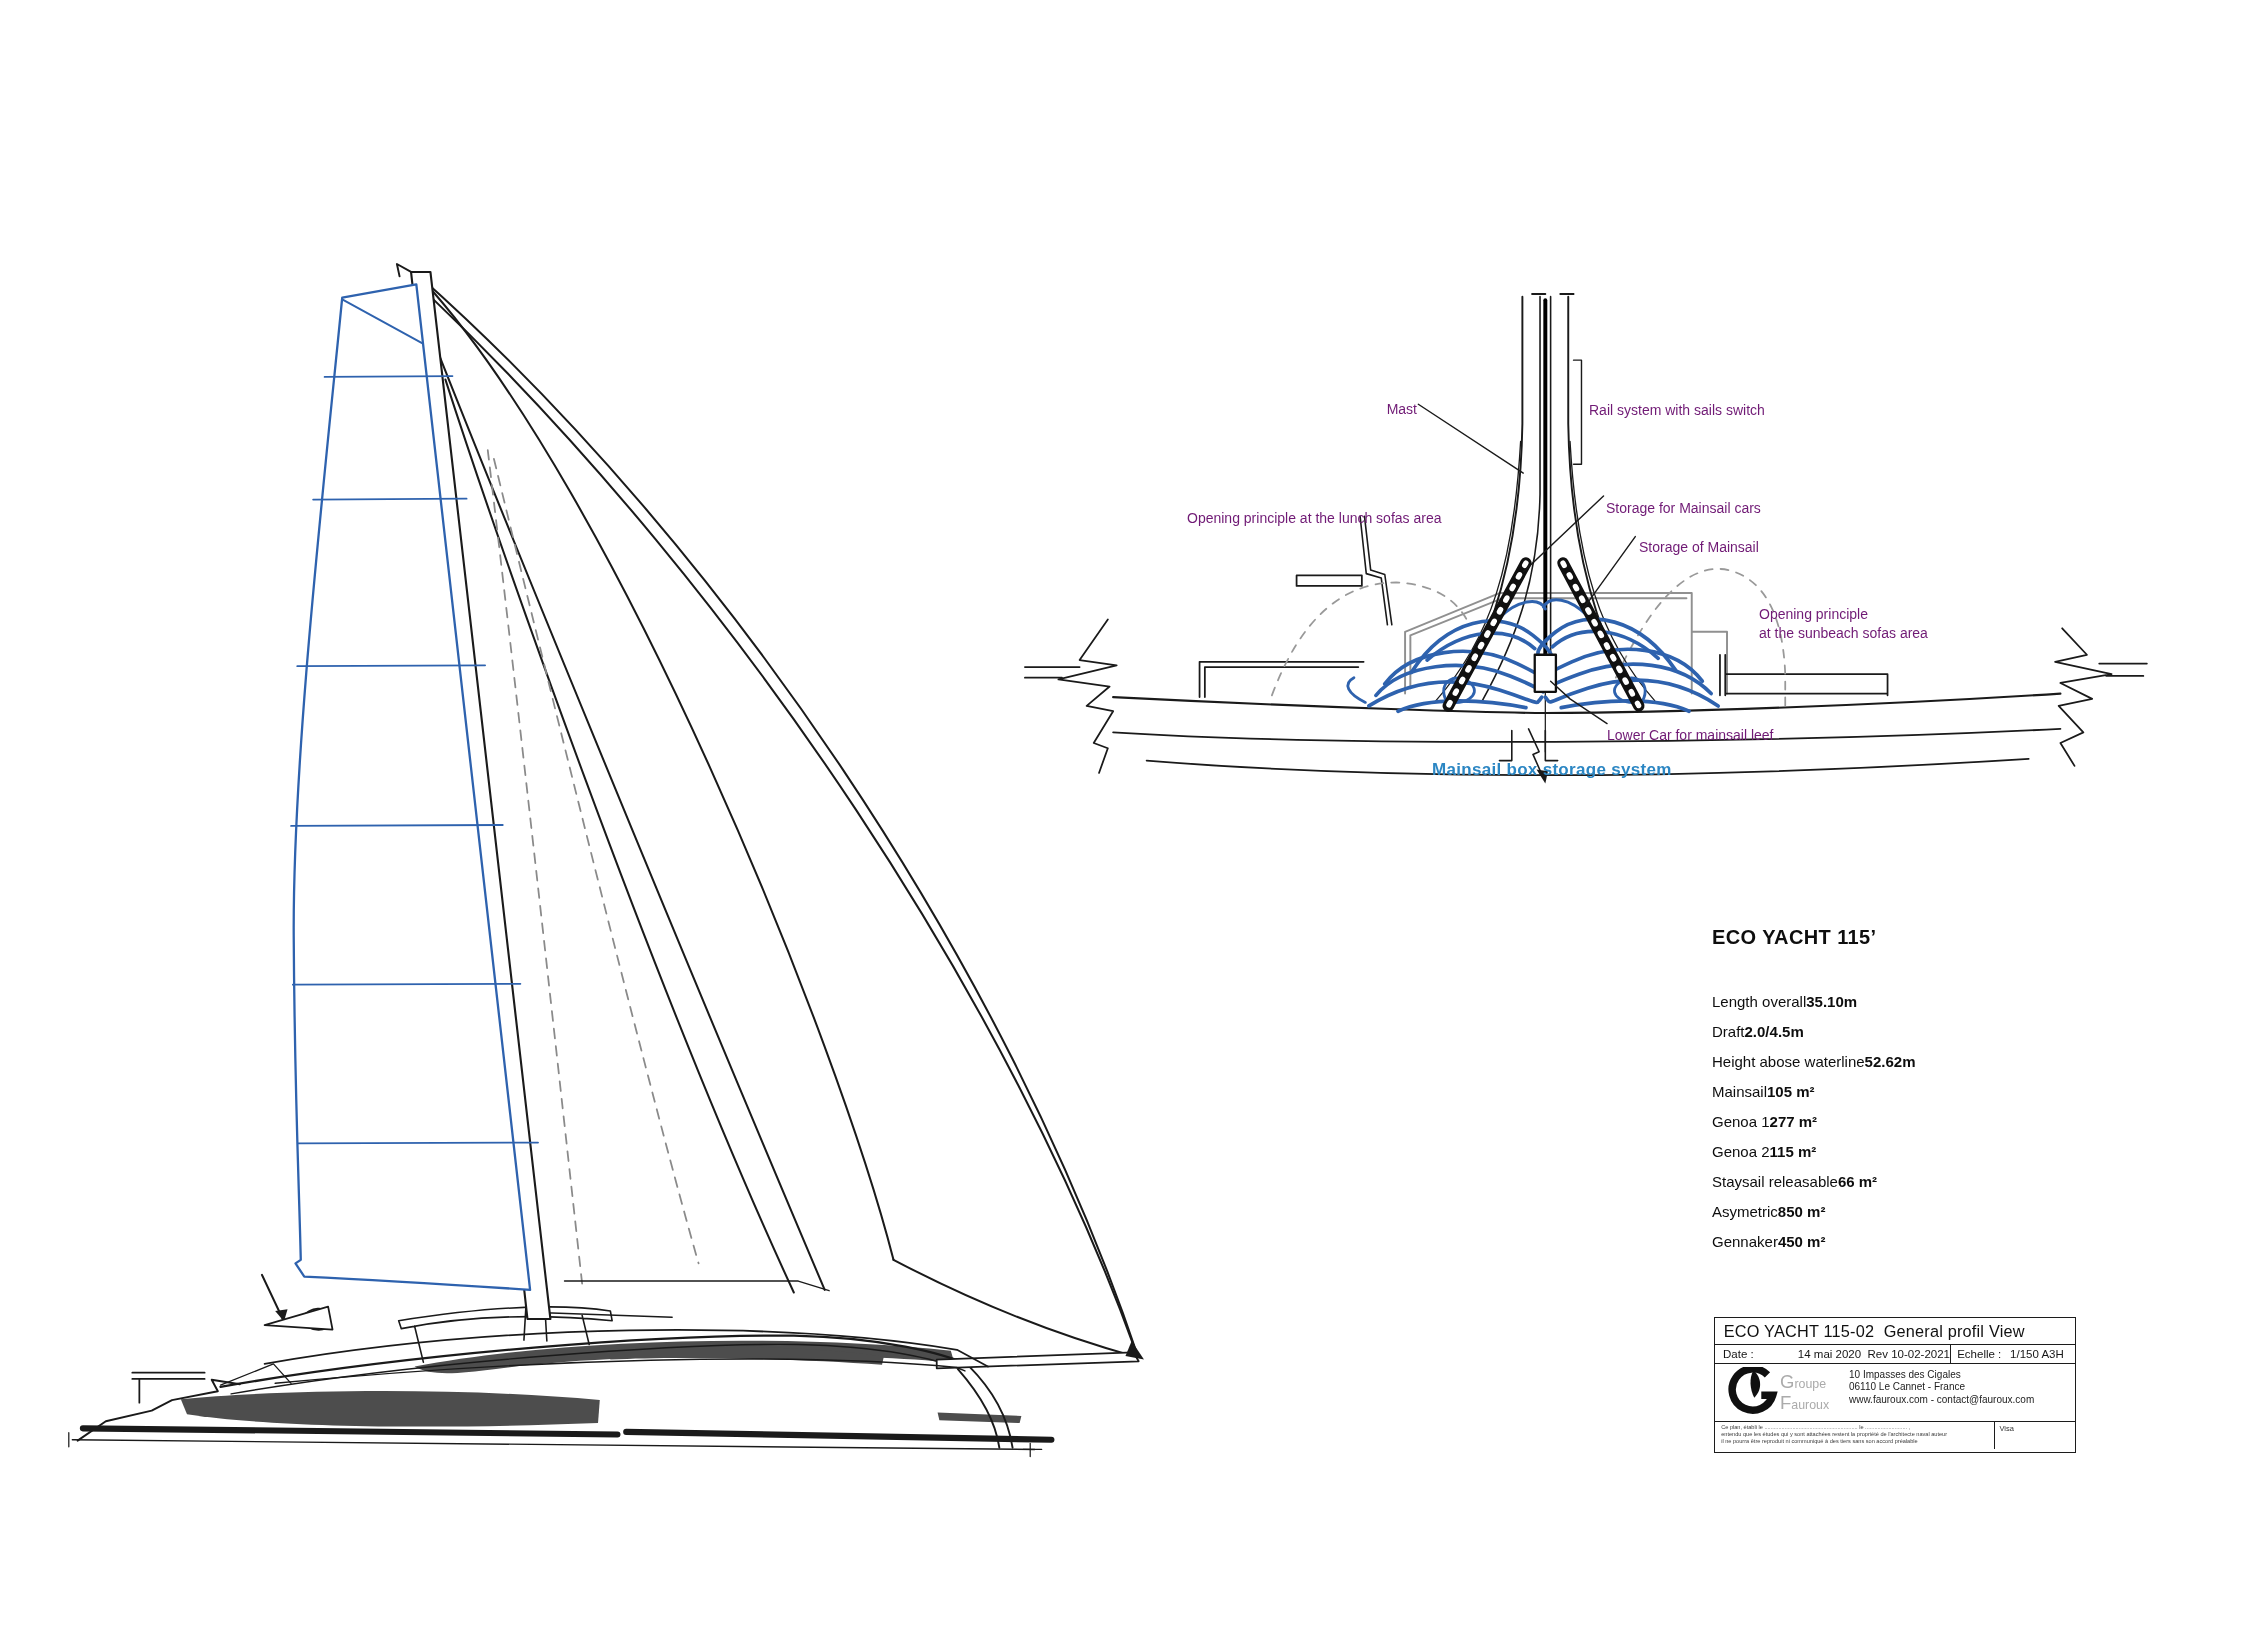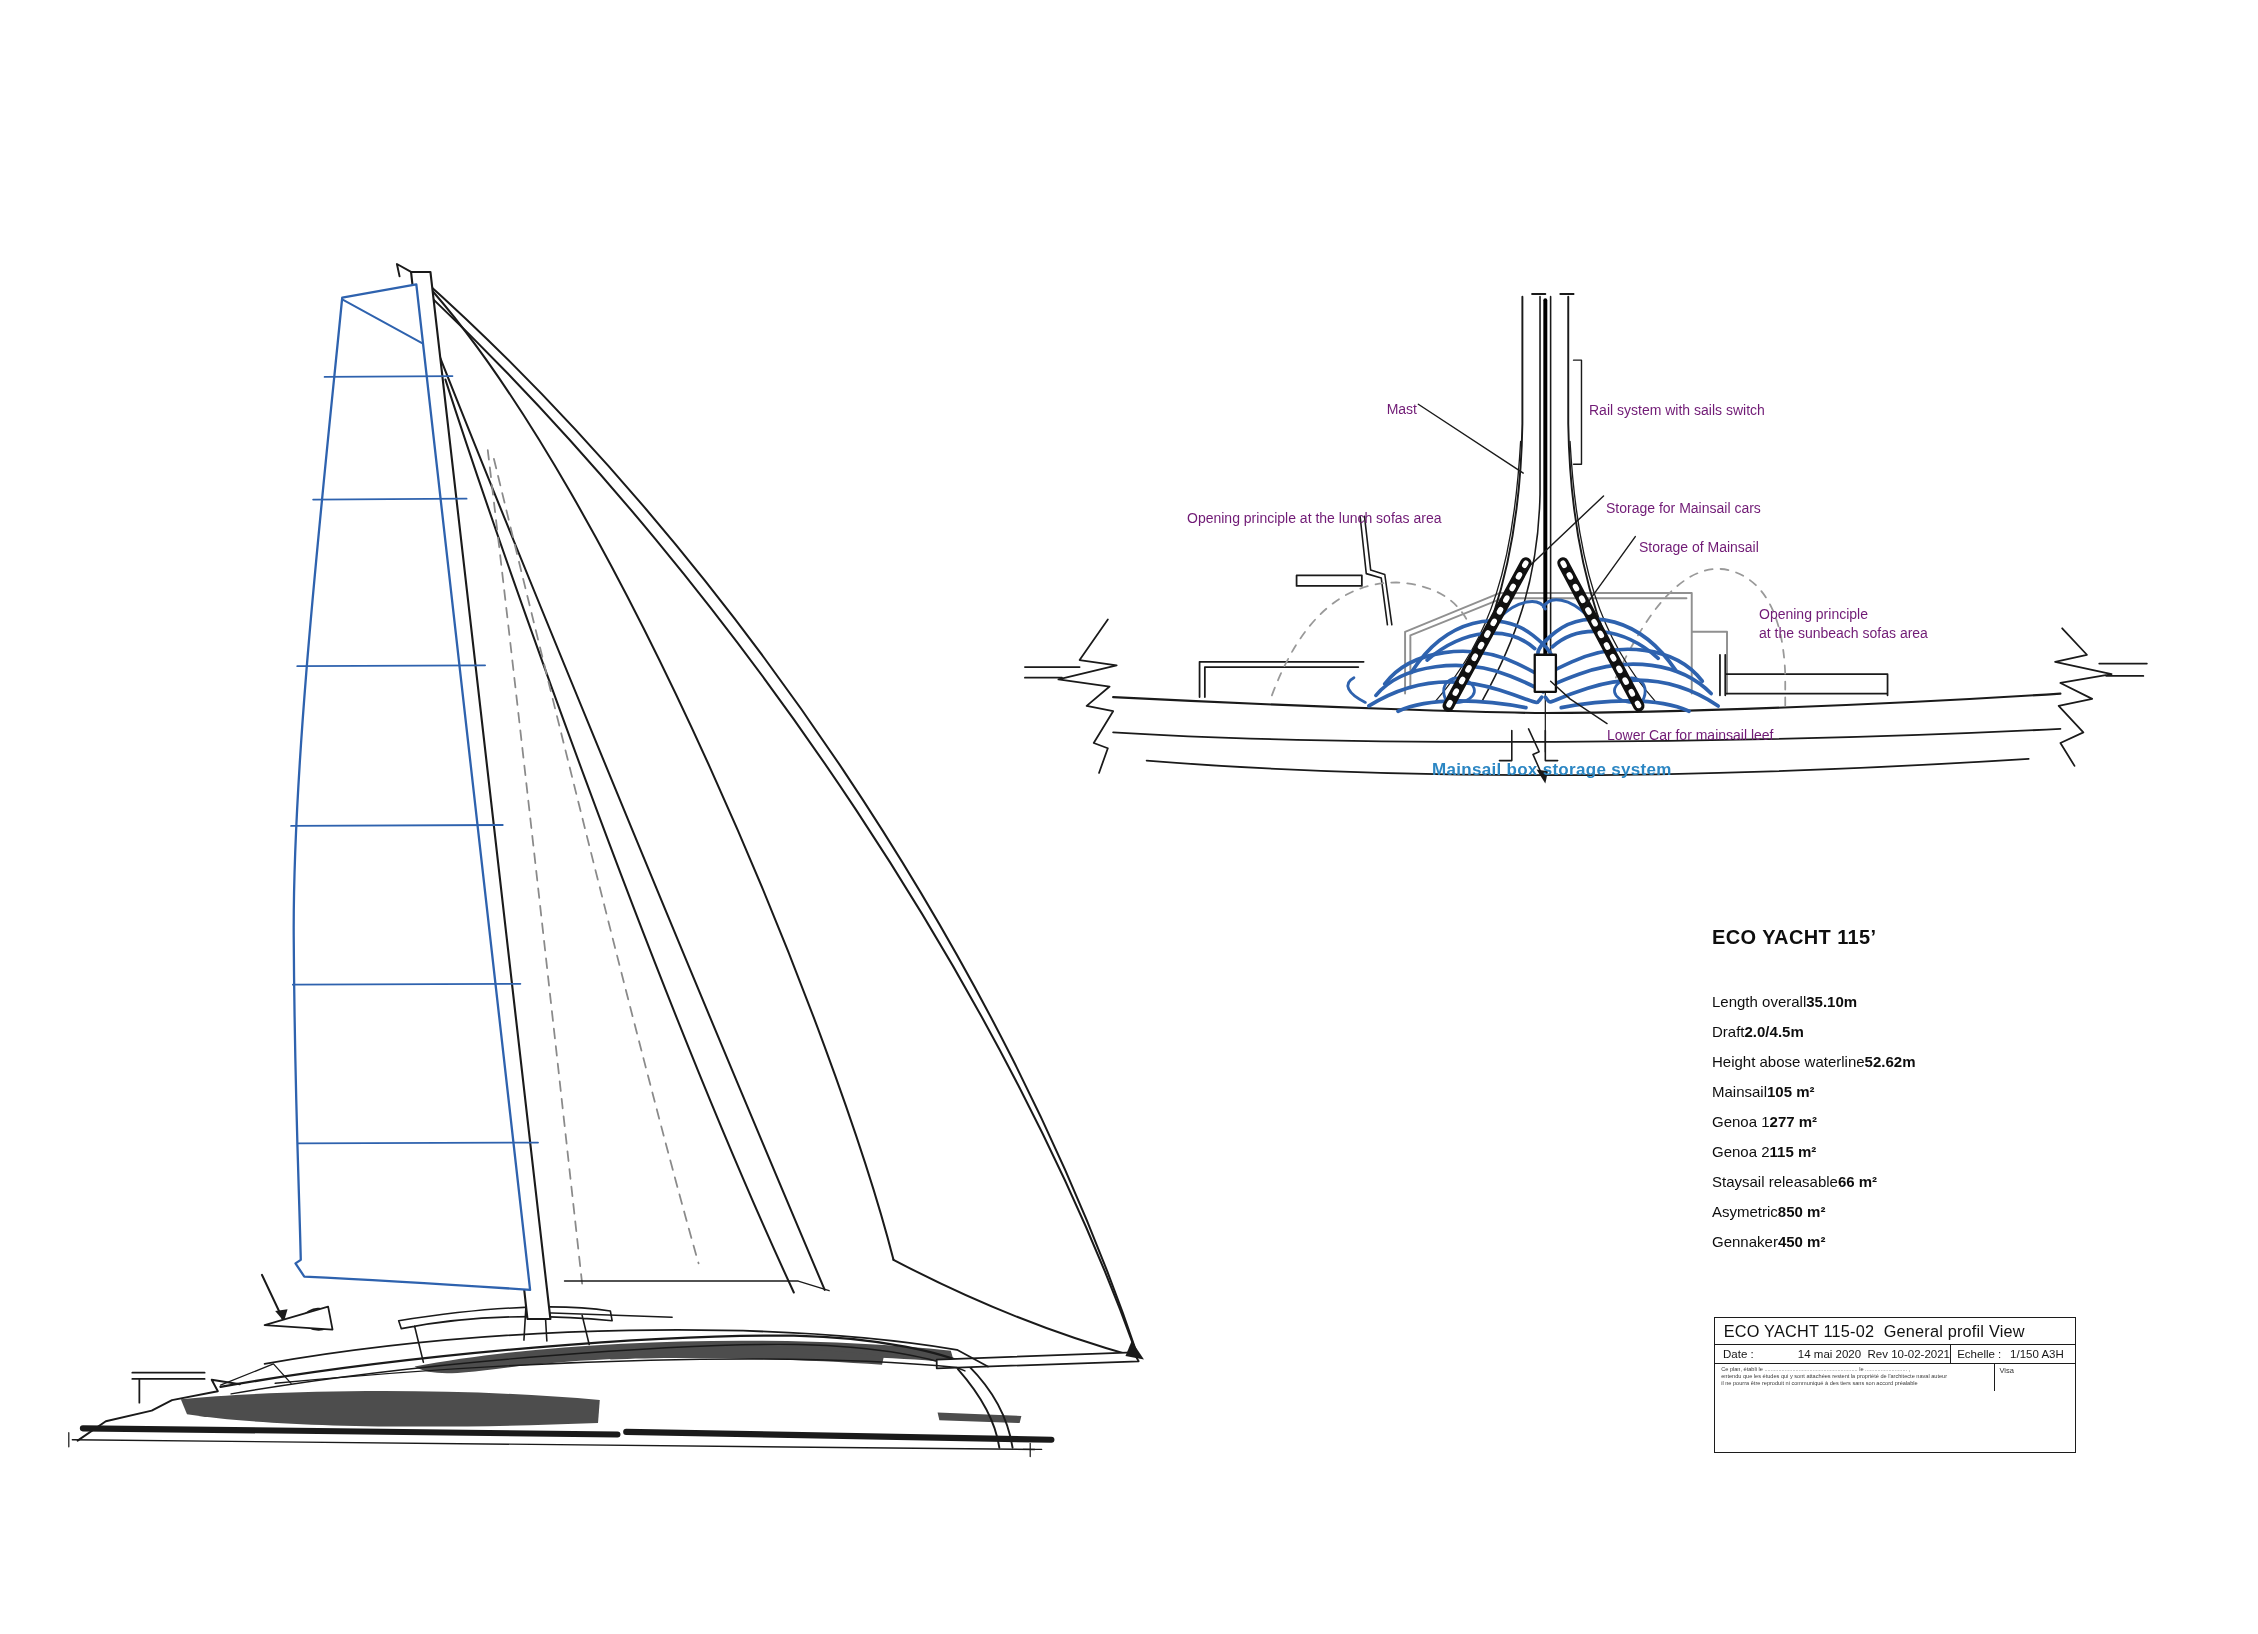--- a/index.html
+++ b/index.html
@@ -249,20 +249,35 @@
         <span>Date :</span>
         <span style="width:17.6px;display:inline-block;"></span>
         <span>14 mai 2020  Rev 10-02-2021</span>
       </div>
       <div class="tb-scale">
         <span>Echelle :</span>
         <span style="width:8.8px;display:inline-block;"></span>
         <span>1/150 A3H</span>
       </div>
     </div>
+    <div class="tb-row3">
+      <svg class="tb-logo" width="51" height="51" viewBox="0 0 58 58">
+        <path d="M46 9 A23.5 23.5 0 1 0 52 32 L39 32" fill="none" stroke="#101010" stroke-width="8.5"></path>
+        <path d="M30 4 C39 11 41 25 31 35 C26 25 25 13 30 4 Z" fill="#101010"></path>
+      </svg>
+      <div class="brand">
+        <div>Groupe</div>
+        <div>Fauroux</div>
+      </div>
+      <div class="addr">
+        <div>10 Impasses des Cigales</div>
+        <div>06110 Le Cannet - France</div>
+        <div>www.fauroux.com - contact@fauroux.com</div>
+      </div>
+    </div>
     <div class="tb-row4">
       <div class="tb-disc">
         <div>Ce plan, établi le ............................................................ le ........................... ,</div>
         <div>entendu que les études qui y sont attachées restent la propriété de l'architecte naval auteur</div>
         <div>il ne pourra être reproduit ni communiqué à des tiers sans son accord préalable</div>
       </div>
       <div class="tb-visa">Visa</div>
     </div>
   </div>
 

